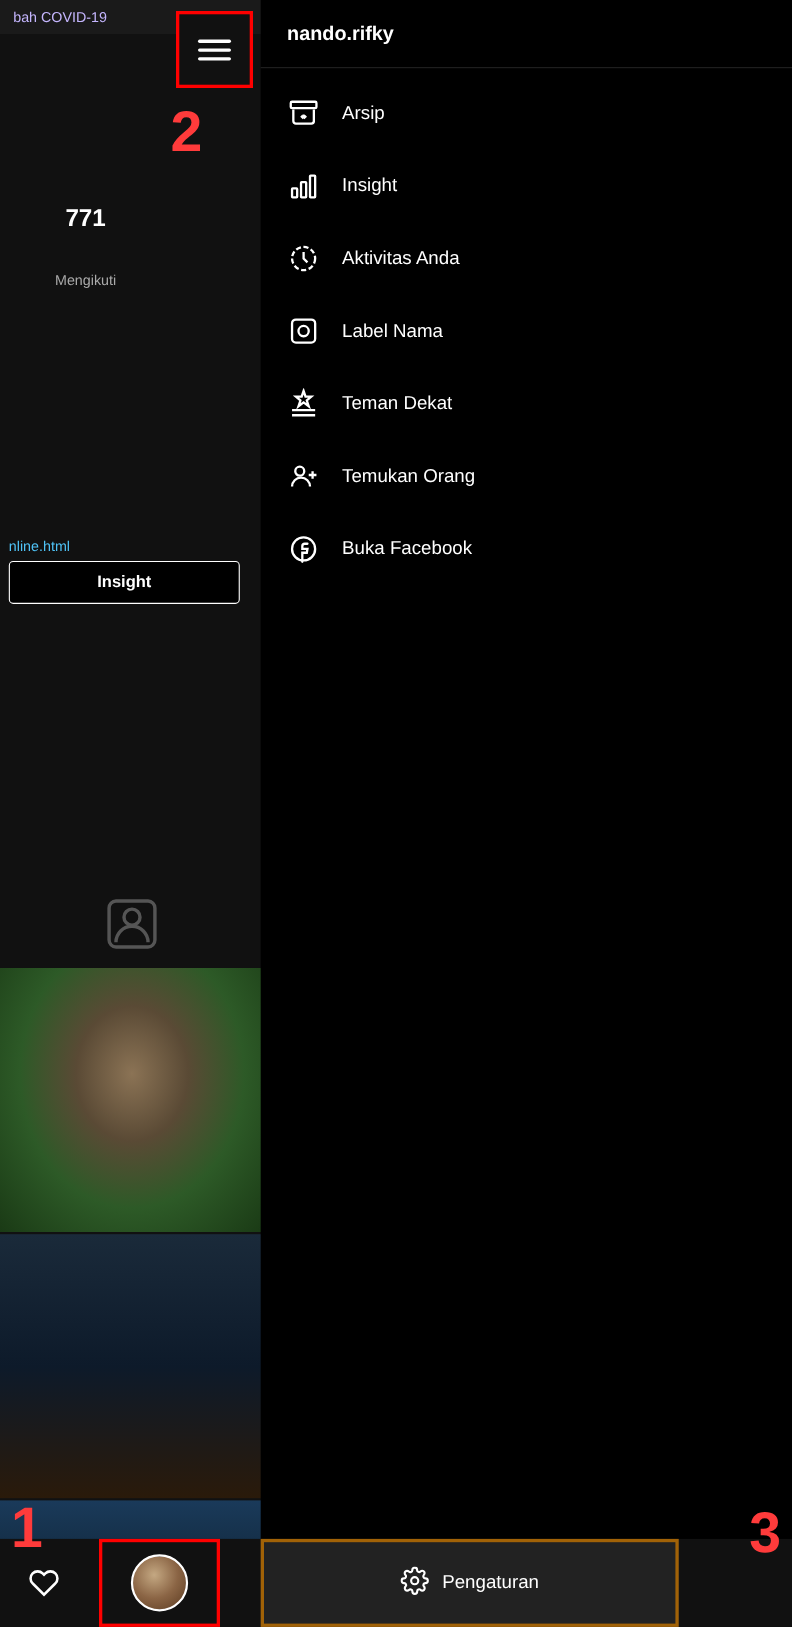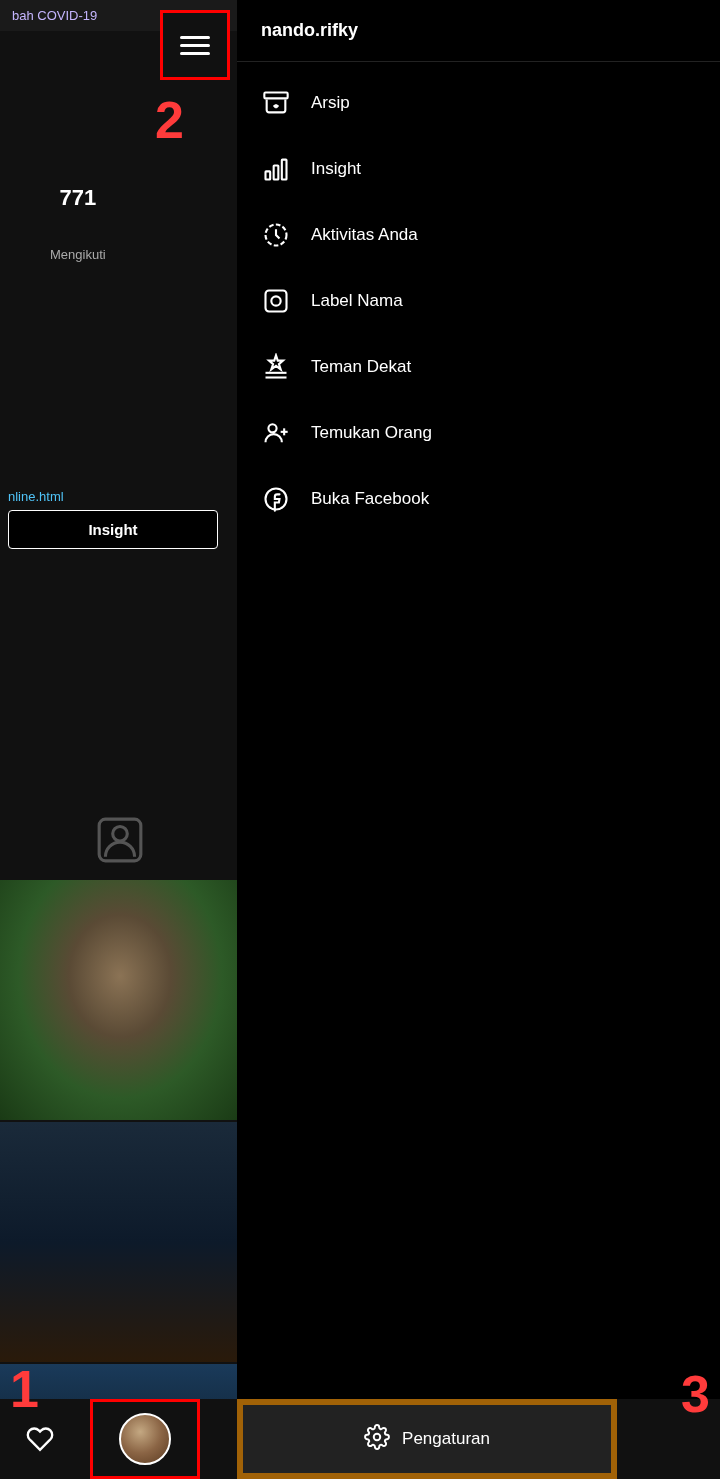--- a/index.html
+++ b/index.html
@@ -269,21 +269,21 @@
     }
 
     
     .pengaturan-btn {
       position: absolute;
       bottom: 0;
       left: 237px;
       width: 380px;
       height: 80px;
       background: #222;
-      border: 6px solid #a16207;
+      border: 3px solid #a16207;
       display: flex;
       align-items: center;
       justify-content: center;
       gap: 12px;
       color: #fff;
       font-size: 17px;
       font-weight: 500;
       z-index: 31;
       cursor: pointer;
     }

